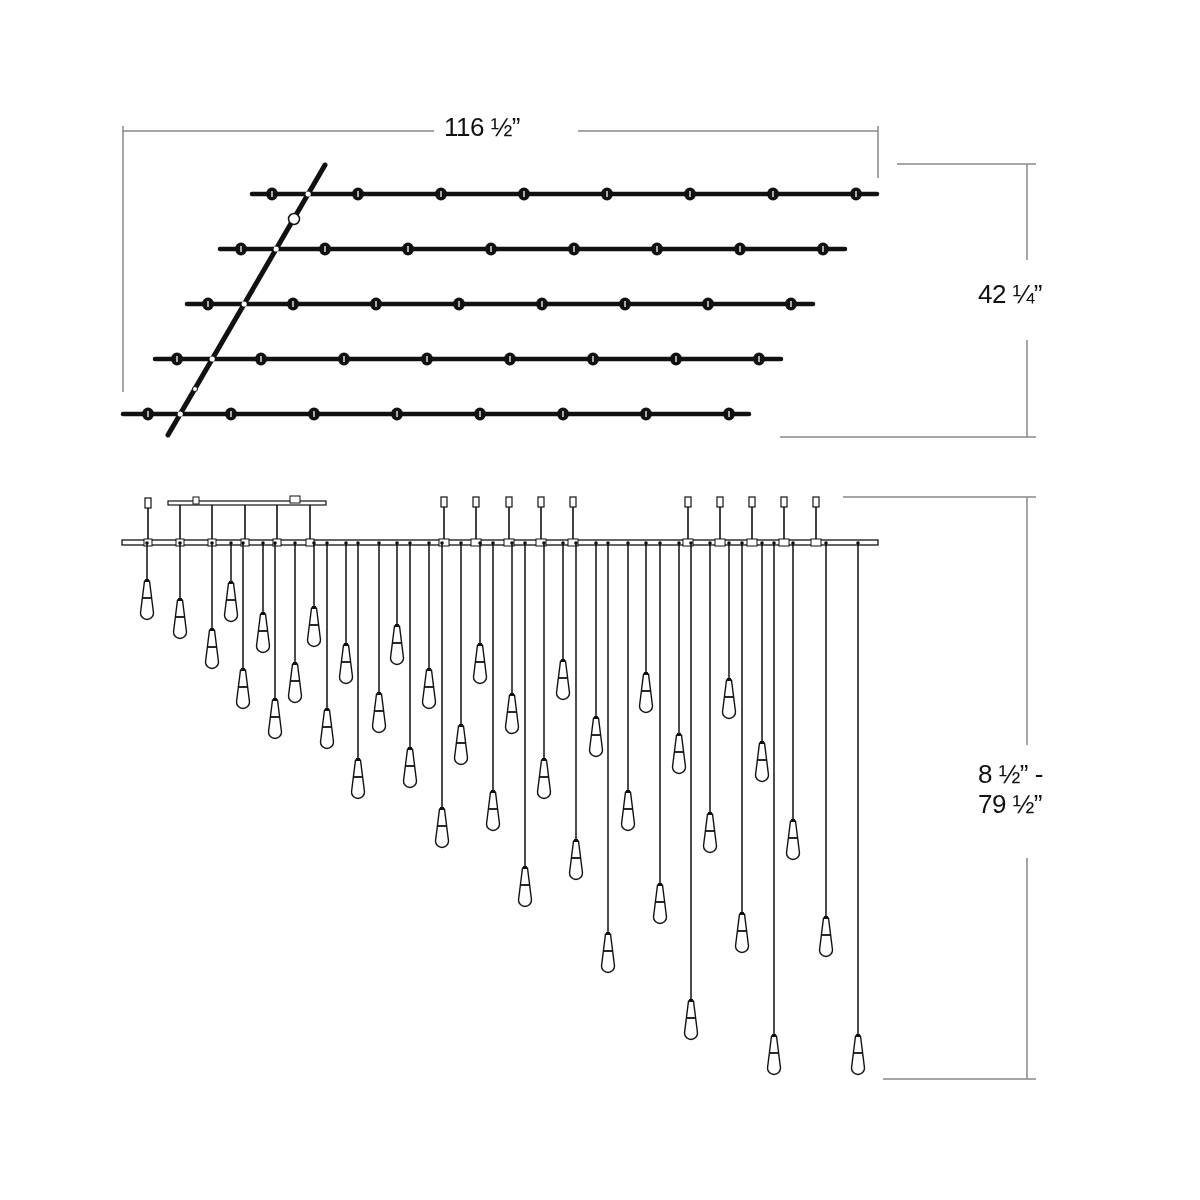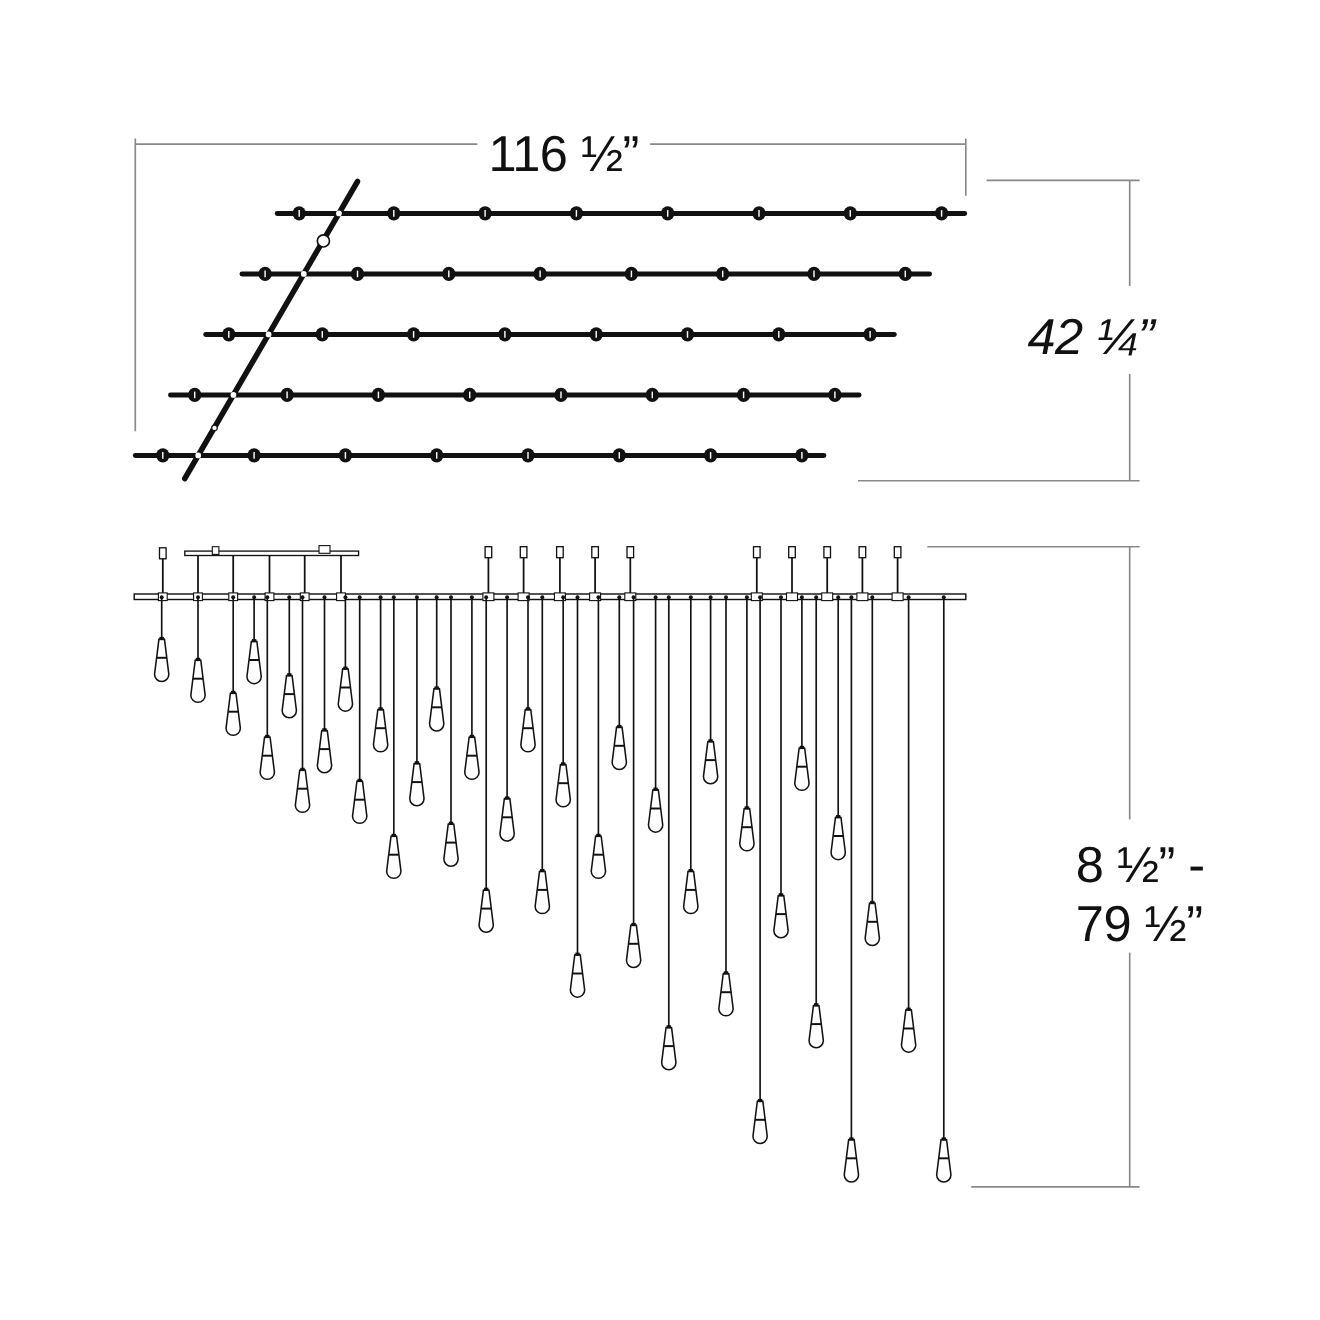--- a/index.html
+++ b/index.html
@@ -1,22 +1,22 @@
 <!DOCTYPE html>
 <html><head>
 <meta charset="utf-8">
 <style>
   html, body { margin: 0; padding: 0; background: #ffffff; }
   body { width: 1200px; height: 1200px; position: relative; overflow: hidden;
          font-family: "Liberation Sans", sans-serif; }
   #canvas { position: absolute; left: 0; top: 0; }
   .dim-label { position: absolute; color: #111; font-family: "Liberation Sans", sans-serif;
-               font-size: 46px; letter-spacing: -0.5px; background: #fff; line-height: 1.15; }
+               font-size: 26px; letter-spacing: -0.5px; background: #fff; line-height: 1.15; }
   #dim-width { left: 434px; top: 113px; padding: 0 10px; }
-  #dim-depth { left: 934px; top: 280px; font-style: italic; }
+  #dim-depth { left: 978px; top: 280px; }
   #dim-drop  { left: 978px; top: 760px; text-align: left; }
 </style>
 </head>
 <body>
 
 <svg id="canvas" width="1200" height="1200" viewBox="0 0 1200 1200" xmlns="http://www.w3.org/2000/svg">
 
   <g stroke="#888" stroke-width="1.5" fill="none">
 
     <line x1="123" y1="131" x2="440" y2="131"></line>

